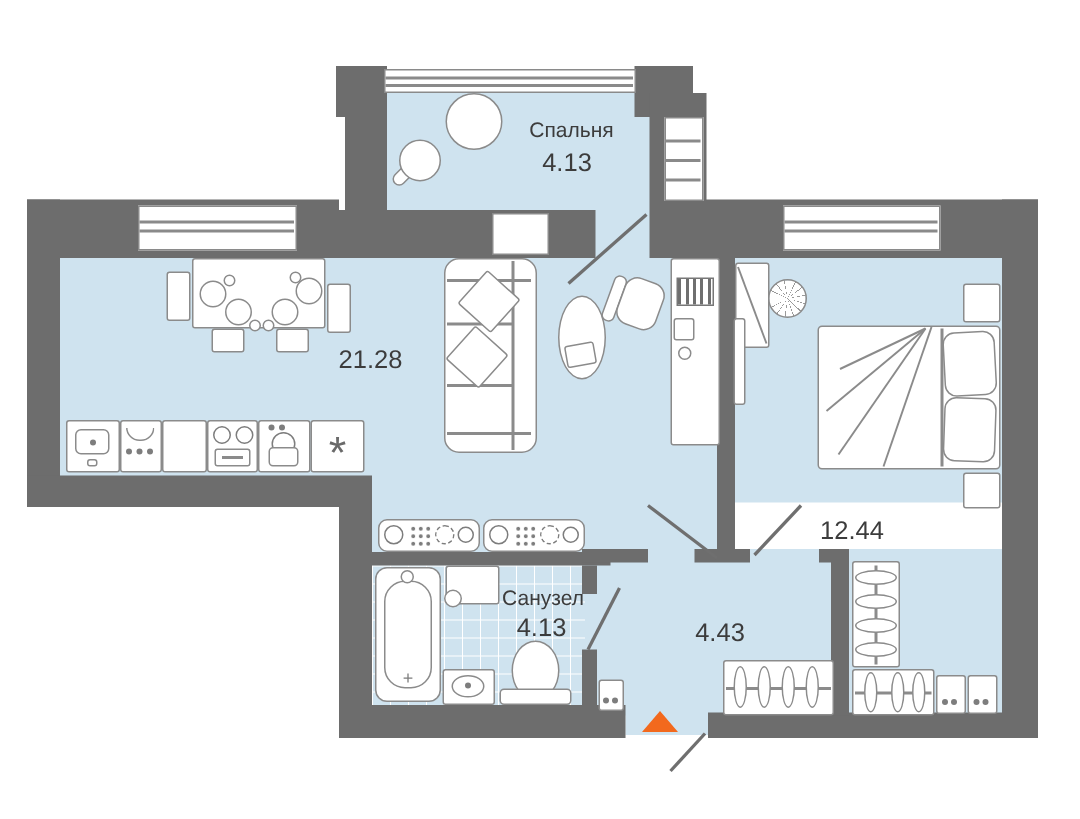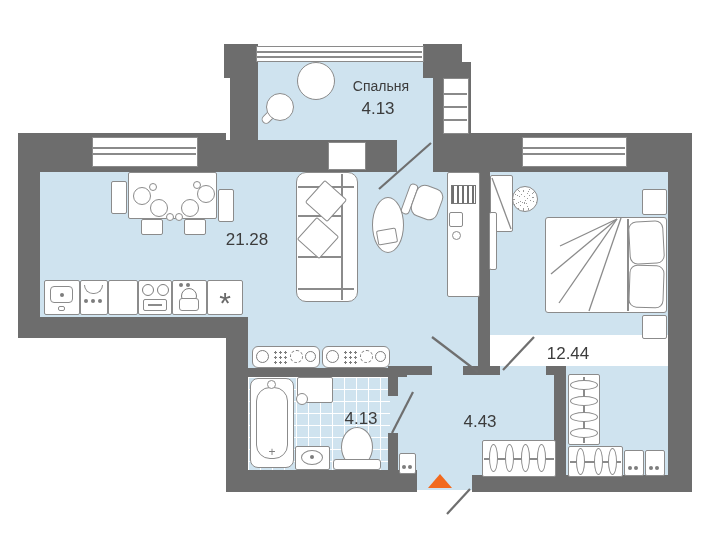--- a/index.html
+++ b/index.html
@@ -227,17 +227,18 @@
     </g>
   </svg>
 
   <div class="abs label" style="left:331px;top:78px;width:100px">Спальня</div>
   <div class="abs label area" style="left:338px;top:99px;width:80px">4.13</div>
 
   <div class="abs label area" style="left:207px;top:230px;width:80px">21.28</div>
 
   <div class="abs label area" style="left:528px;top:344px;width:80px">12.44</div>
 
+  <div class="abs label" style="left:312px;top:390px;width:100px">Санузел</div>
   <div class="abs label area" style="left:321px;top:409px;width:80px">4.13</div>
 
   <div class="abs label area" style="left:440px;top:412px;width:80px">4.43</div>
 
 </div>
 
 </body></html>

